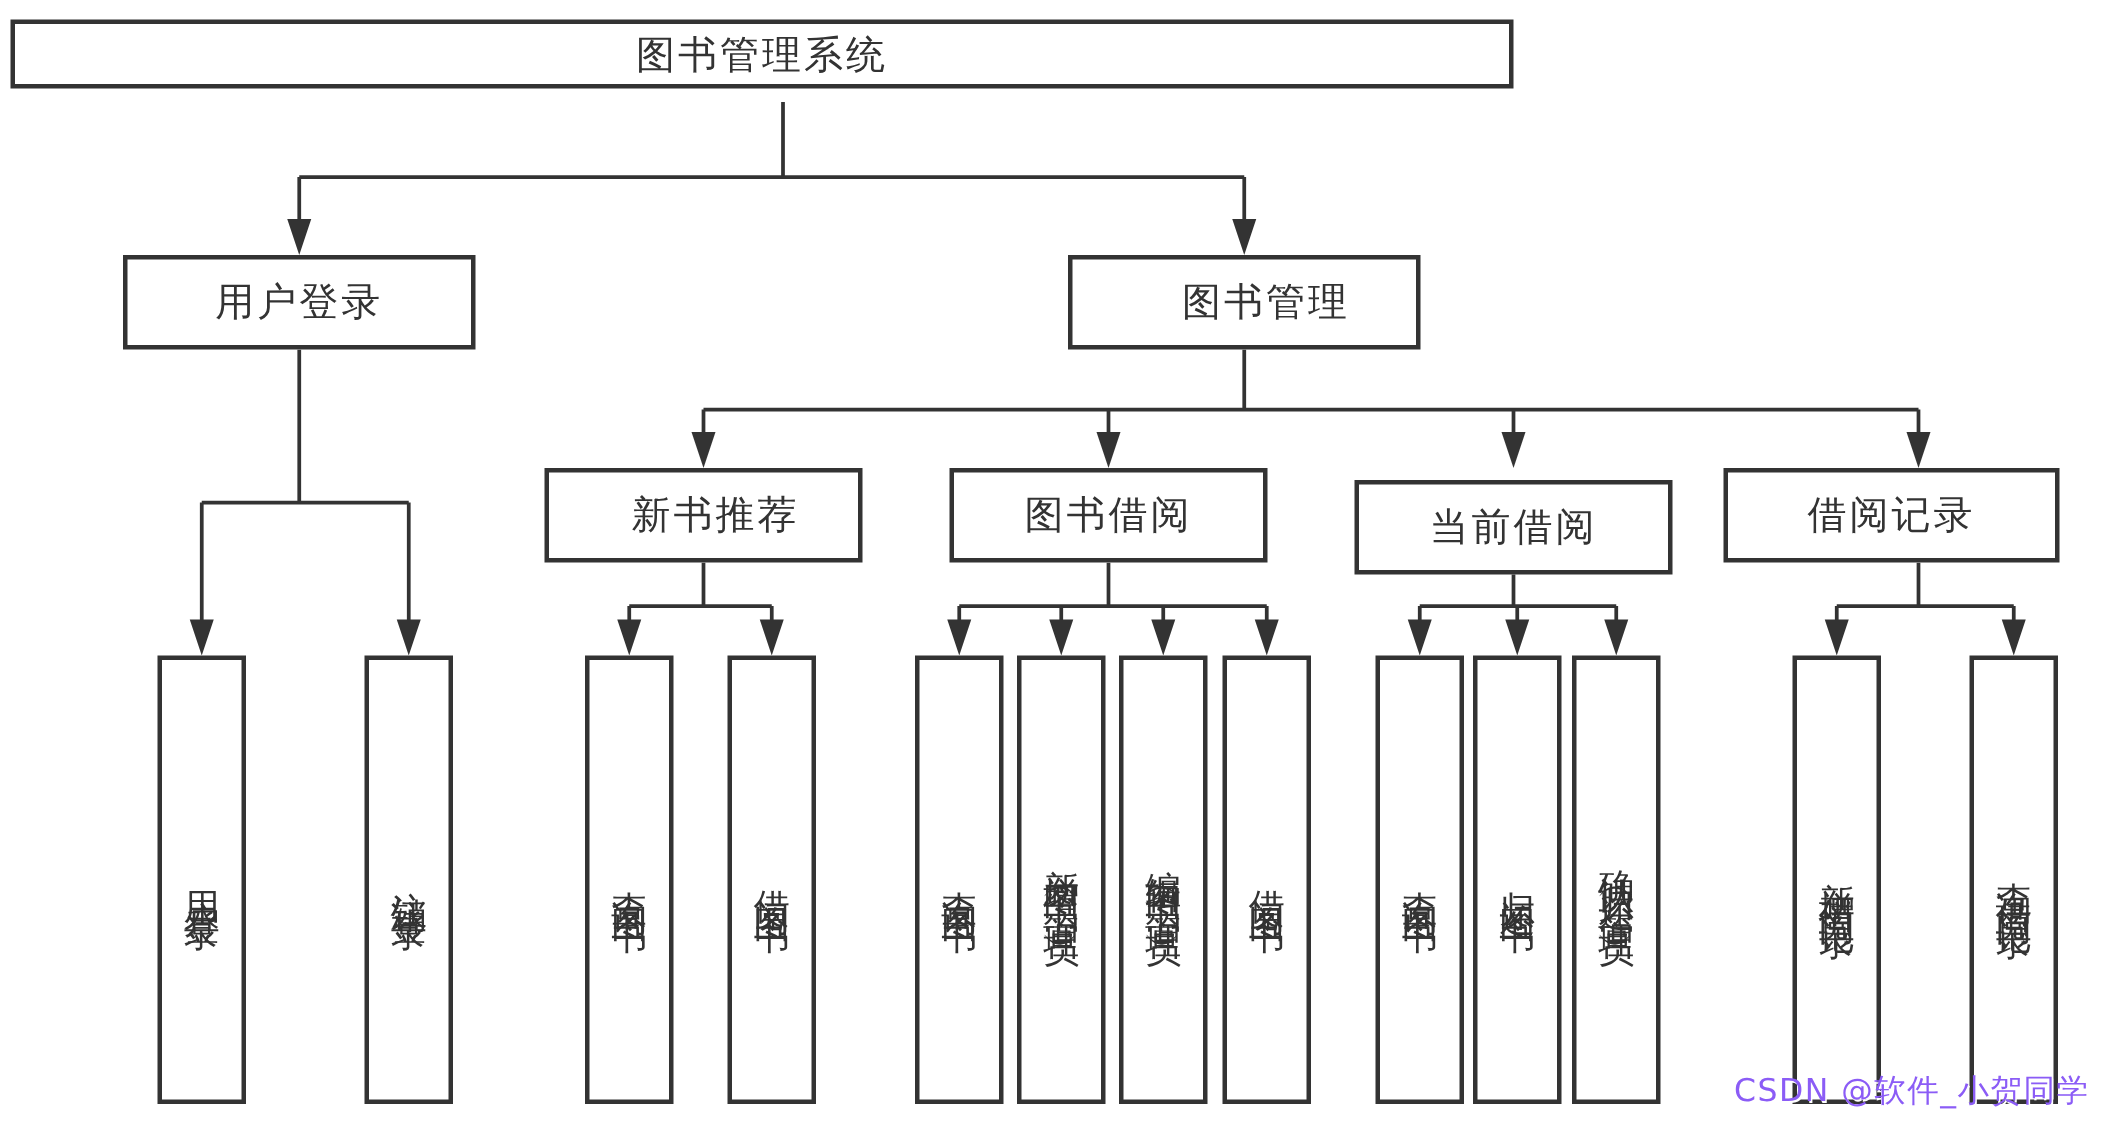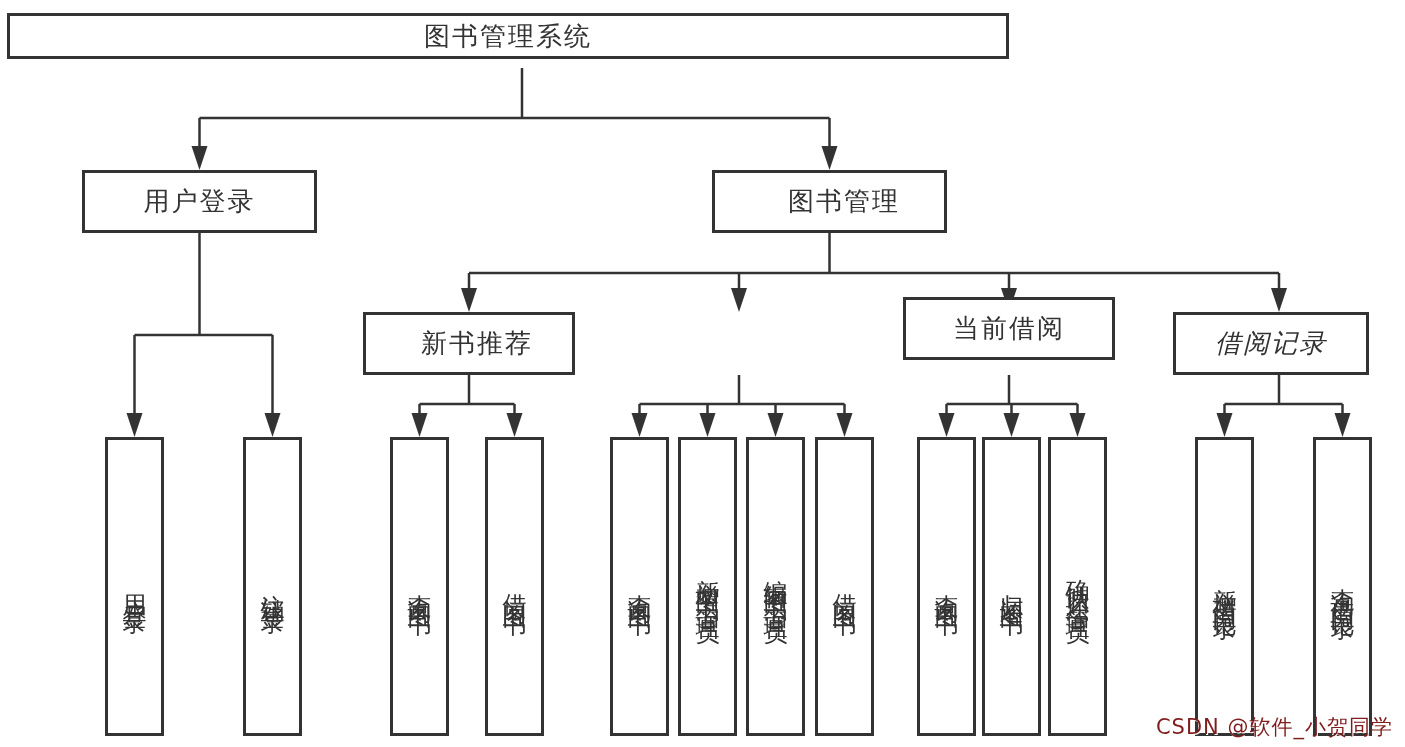--- a/index.html
+++ b/index.html
@@ -38,21 +38,21 @@
     font-size: 24px;
     letter-spacing: 6px;
     line-height: 1;
   }
   .watermark {
     position: absolute;
     right: 12px;
     bottom: 6px;
     font-size: 21px;
     letter-spacing: 1px;
-    color: #7f1d1d;
+    color: #8b5cf6;
     text-shadow: 1px 1px 0 #ffffff;
     white-space: nowrap;
     pointer-events: none;
   }
 </style>
 </head>
 <body>
 
 <div class="canvas">
 
@@ -110,22 +110,23 @@
       <polygon points="1216.5,413 1232.5,413 1224.5,437" fill="#333333"></polygon>
       <polygon points="1334.5,413 1350.5,413 1342.5,437" fill="#333333"></polygon>
     </svg>
 
   <div class="box hlabel" style="left:7px; top:13px; width:1002px; height:46px;">图书管理系统</div>
 
   <div class="box hlabel" style="left:82px; top:170px; width:235px; height:63px;">用户登录</div>
   <div class="box hlabel" style="left:712px; top:170px; width:235px; height:63px;padding-left:29px;">图书管理</div>
 
   <div class="box hlabel" style="left:363px; top:312px; width:212px; height:63px;padding-left:16px;">新书推荐</div>
-  <div class="box hlabel" style="left:903px; top:297px; width:212px; height:63px;">当前借阅</div>
-  <div class="box hlabel" style="left:1173px; top:312px; width:196px; height:63px;font-style:italic;">借阅记录</div>
+  <div class="box hlabel" style="left:633px; top:312px; width:212px; height:63px;">图书借阅</div>
+  <div class="box hlabel" style="left:903px; top:320px; width:212px; height:63px;">当前借阅</div>
+  <div class="box hlabel" style="left:1149px; top:312px; width:224px; height:63px;">借阅记录</div>
 
   <div class="box leaf" style="left:105px; top:437px; width:59px; height:299px;">用户登录</div>
   <div class="box leaf" style="left:243px; top:437px; width:59px; height:299px;">注销登录</div>
 
   <div class="box leaf" style="left:390px; top:437px; width:59px; height:299px;">查询图书</div>
   <div class="box leaf" style="left:485px; top:437px; width:59px; height:299px;">借阅图书</div>
 
   <div class="box leaf" style="left:610px; top:437px; width:59px; height:299px;">查询图书</div>
   <div class="box leaf" style="left:678px; top:437px; width:59px; height:299px;">新增图书（管理员）</div>
   <div class="box leaf" style="left:746px; top:437px; width:59px; height:299px;">编辑图书（管理员）</div>

